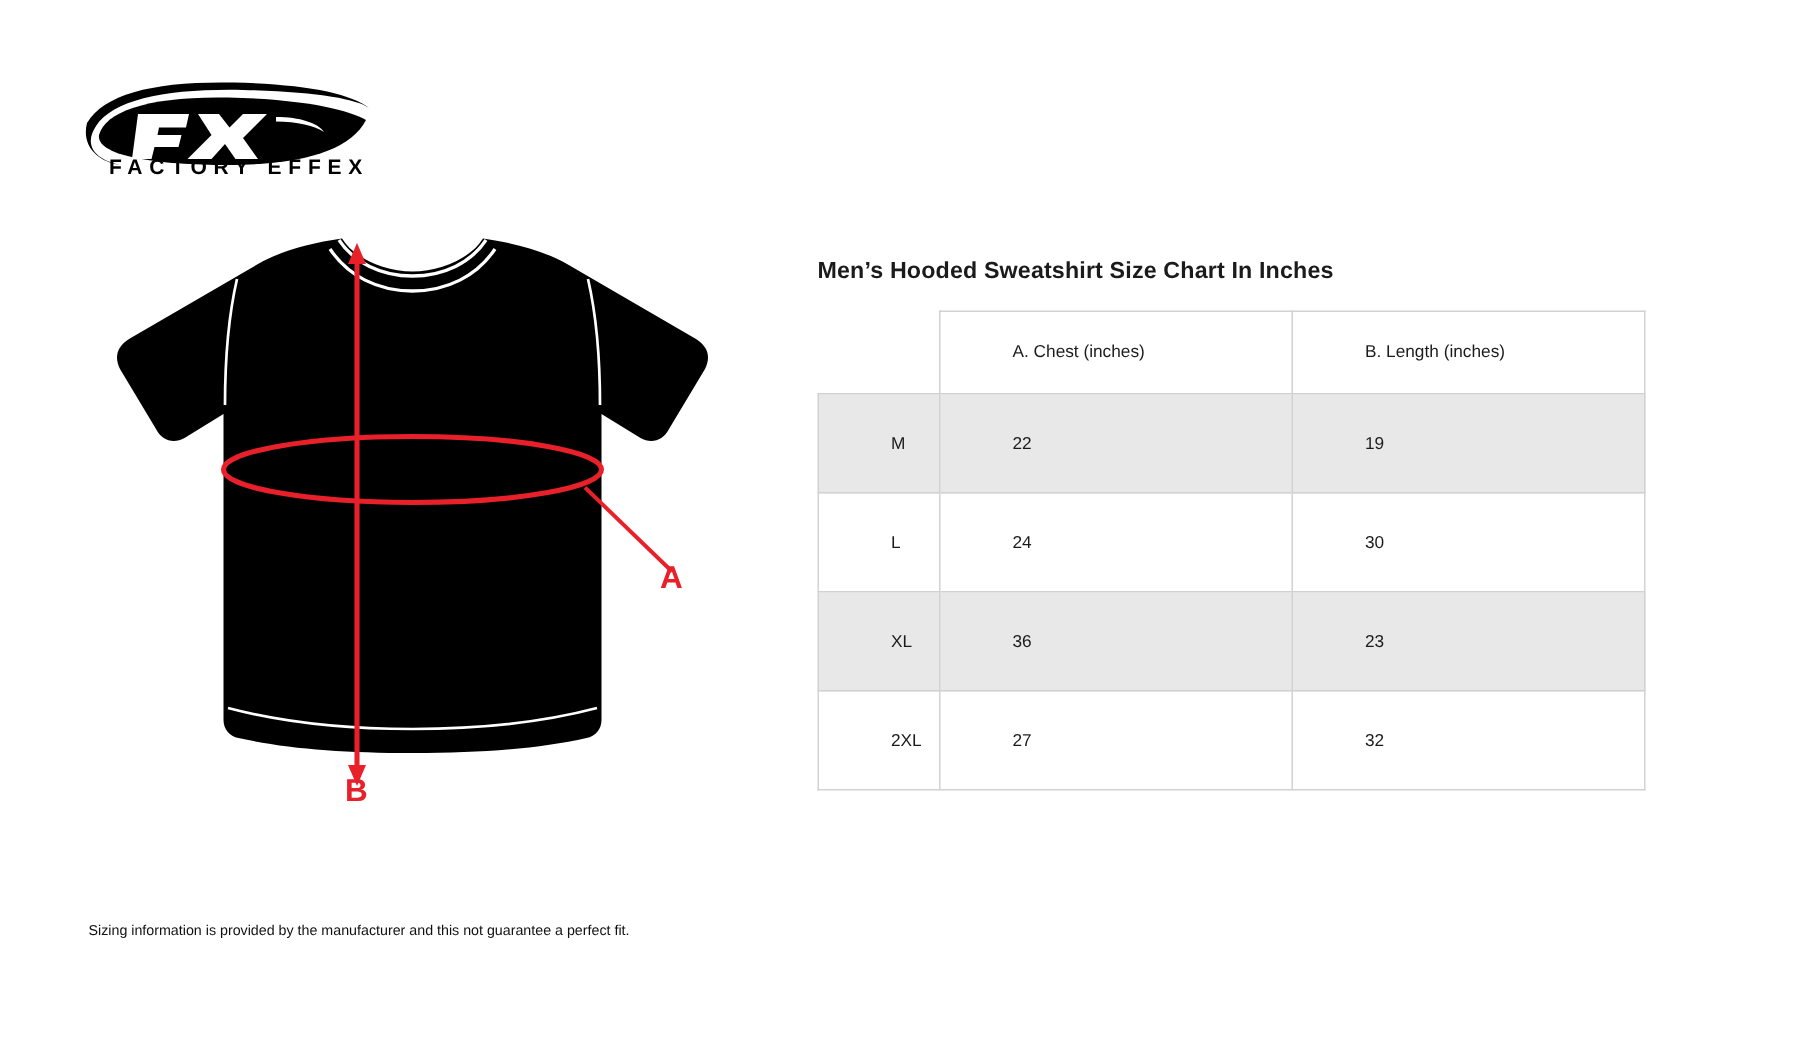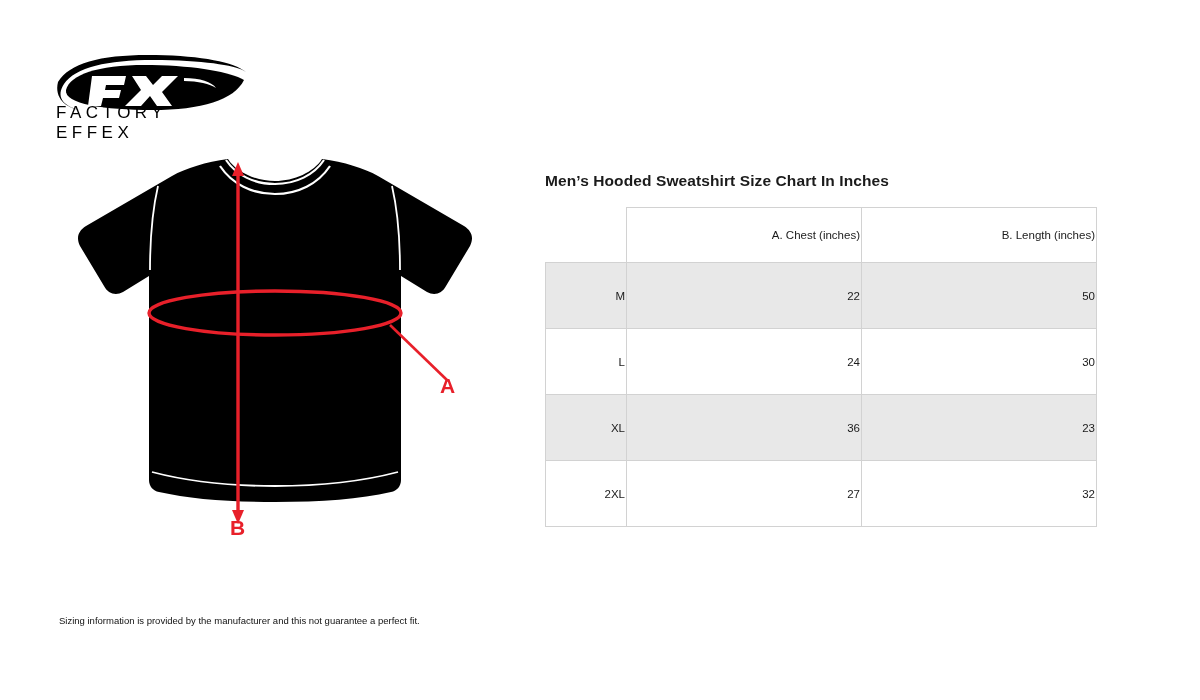--- a/index.html
+++ b/index.html
@@ -23,23 +23,23 @@
     top: 52px;
     width: 200px;
     height: 70px;
   }
   .logo svg { display: block; }
   .logo-wordmark {
     position: absolute;
     left: 56px;
     top: 103px;
     width: 190px;
-    text-align: left;
-    font-size: 17px;
-    font-weight: normal;
+    text-align: right;
+    font-size: 14px;
+    font-weight: bold;
     letter-spacing: 4.5px;
     color: #000;
   }
 
   
   .shirt-wrap {
     position: absolute;
     left: 60px;
     top: 150px;
     width: 460px;
@@ -86,21 +86,21 @@
     table-layout: fixed;
   }
   table.size-chart col.c0 { width: 81px; }
   table.size-chart col.c1 { width: 235px; }
   table.size-chart col.c2 { width: 235px; }
 
   table.size-chart th,
   table.size-chart td {
     border: 1px solid #d2d2d2;
     height: 63px;
-    text-align: right;
+    text-align: left;
     vertical-align: middle;
     font-size: 11.5px;
     font-weight: normal;
     color: #1b1b1b;
     padding-left: 48px;
   }
   table.size-chart thead th {
     height: 52px;
     background: #ffffff;
     font-weight: normal;
@@ -200,21 +200,21 @@
       <tr>
         <th class="corner"></th>
         <th>A. Chest (inches)</th>
         <th>B. Length (inches)</th>
       </tr>
     </thead>
     <tbody>
       <tr class="alt">
         <td class="size-cell">M</td>
         <td>22</td>
-        <td>50</td>
+        <td>19</td>
       </tr>
       <tr>
         <td class="size-cell">L</td>
         <td>24</td>
         <td>30</td>
       </tr>
       <tr class="alt">
         <td class="size-cell">XL</td>
         <td>36</td>
         <td>23</td>

